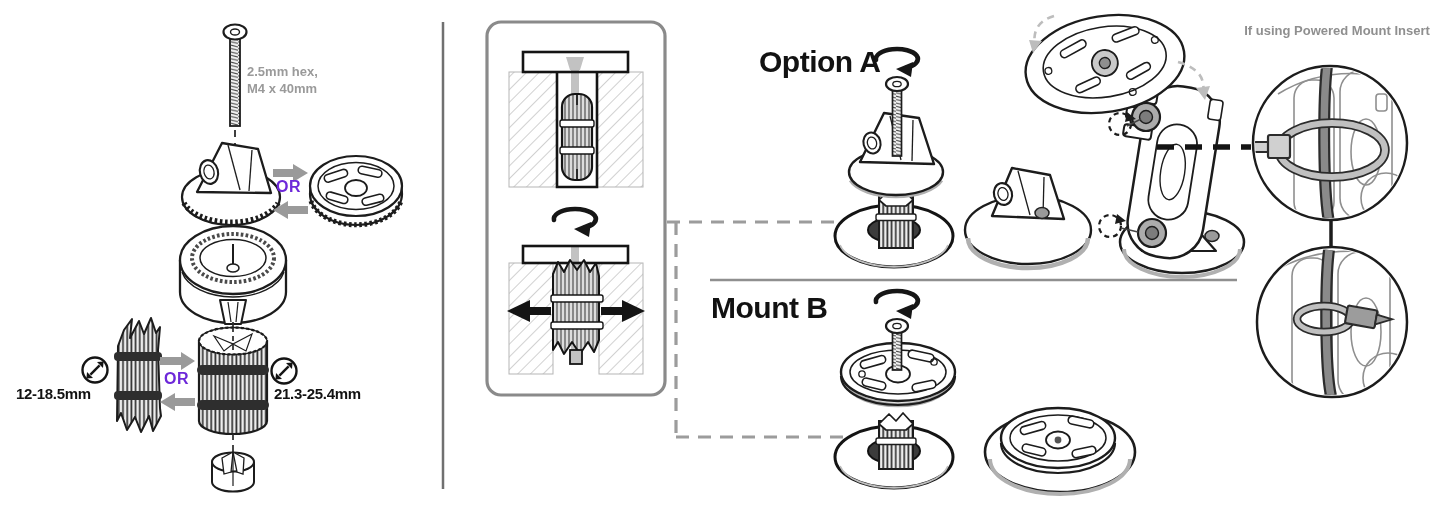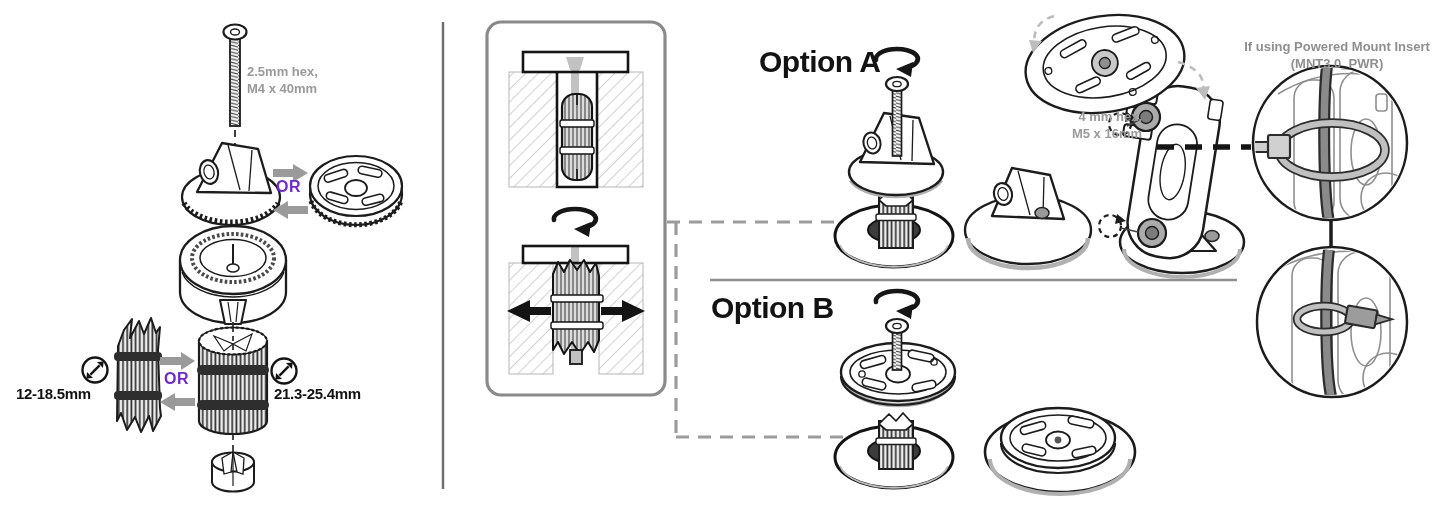--- a/index.html
+++ b/index.html
@@ -1,21 +1,21 @@
 <!DOCTYPE html>
 <html><head>
 <meta charset="utf-8">
 <style>
   html,body{margin:0;padding:0;background:#fff;}
   .stage{position:relative;width:1445px;height:511px;background:#ffffff;
          font-family:"Liberation Sans",sans-serif;overflow:hidden;}
   .stage svg{position:absolute;left:0;top:0;}
   .lbl{position:absolute;font-weight:bold;white-space:nowrap;line-height:1.3;}
   .lbl-gray{color:#9a9a9a;font-size:13px;}
-  .lbl-note{color:#8f8f8f;font-size:13px;text-align:center;white-space:normal;margin-top:16px;}
+  .lbl-note{color:#8f8f8f;font-size:13px;text-align:center;white-space:normal;}
   .lbl-or{color:#6d28d9;font-size:16px;letter-spacing:.5px;}
   .lbl-range{color:#121212;font-size:15px;letter-spacing:-0.3px;}
   .lbl-option{color:#121212;font-size:30px;letter-spacing:-0.5px;}
   .lbl-right{text-align:right;}
 </style>
 </head>
 <body>
 
 <div class="stage">
 
@@ -378,25 +378,20 @@
   <div>M4 x 40mm</div>
 </div>
 
 <div class="lbl lbl-or" style="left:276px;top:177px;">OR</div>
 <div class="lbl lbl-or" style="left:164px;top:369px;">OR</div>
 
 <div class="lbl lbl-range" style="left:16px;top:384px;">12-18.5mm</div>
 <div class="lbl lbl-range" style="left:274px;top:384px;">21.3-25.4mm</div>
 
 <div class="lbl lbl-option" style="left:711px;top:42px;margin-left:48px;">Option A</div>
-<div class="lbl lbl-option" style="left:711px;top:288px;">Option B</div>
-
-<div class="lbl lbl-gray lbl-right" style="left:1030px;top:109px;width:112px;">
-  <div>4 mm hex,</div>
-  <div>M5 x 16mm</div>
-</div>
+<div class="lbl lbl-option" style="left:711px;top:288px;">Mount B</div>
+
 
 <div class="lbl lbl-note" style="left:1235px;top:23px;width:204px;">
   <div>If using Powered Mount Insert</div>
-  <div>(MNT3.0_PWR)</div>
 </div>
 
 </div>
 
 </body></html>

